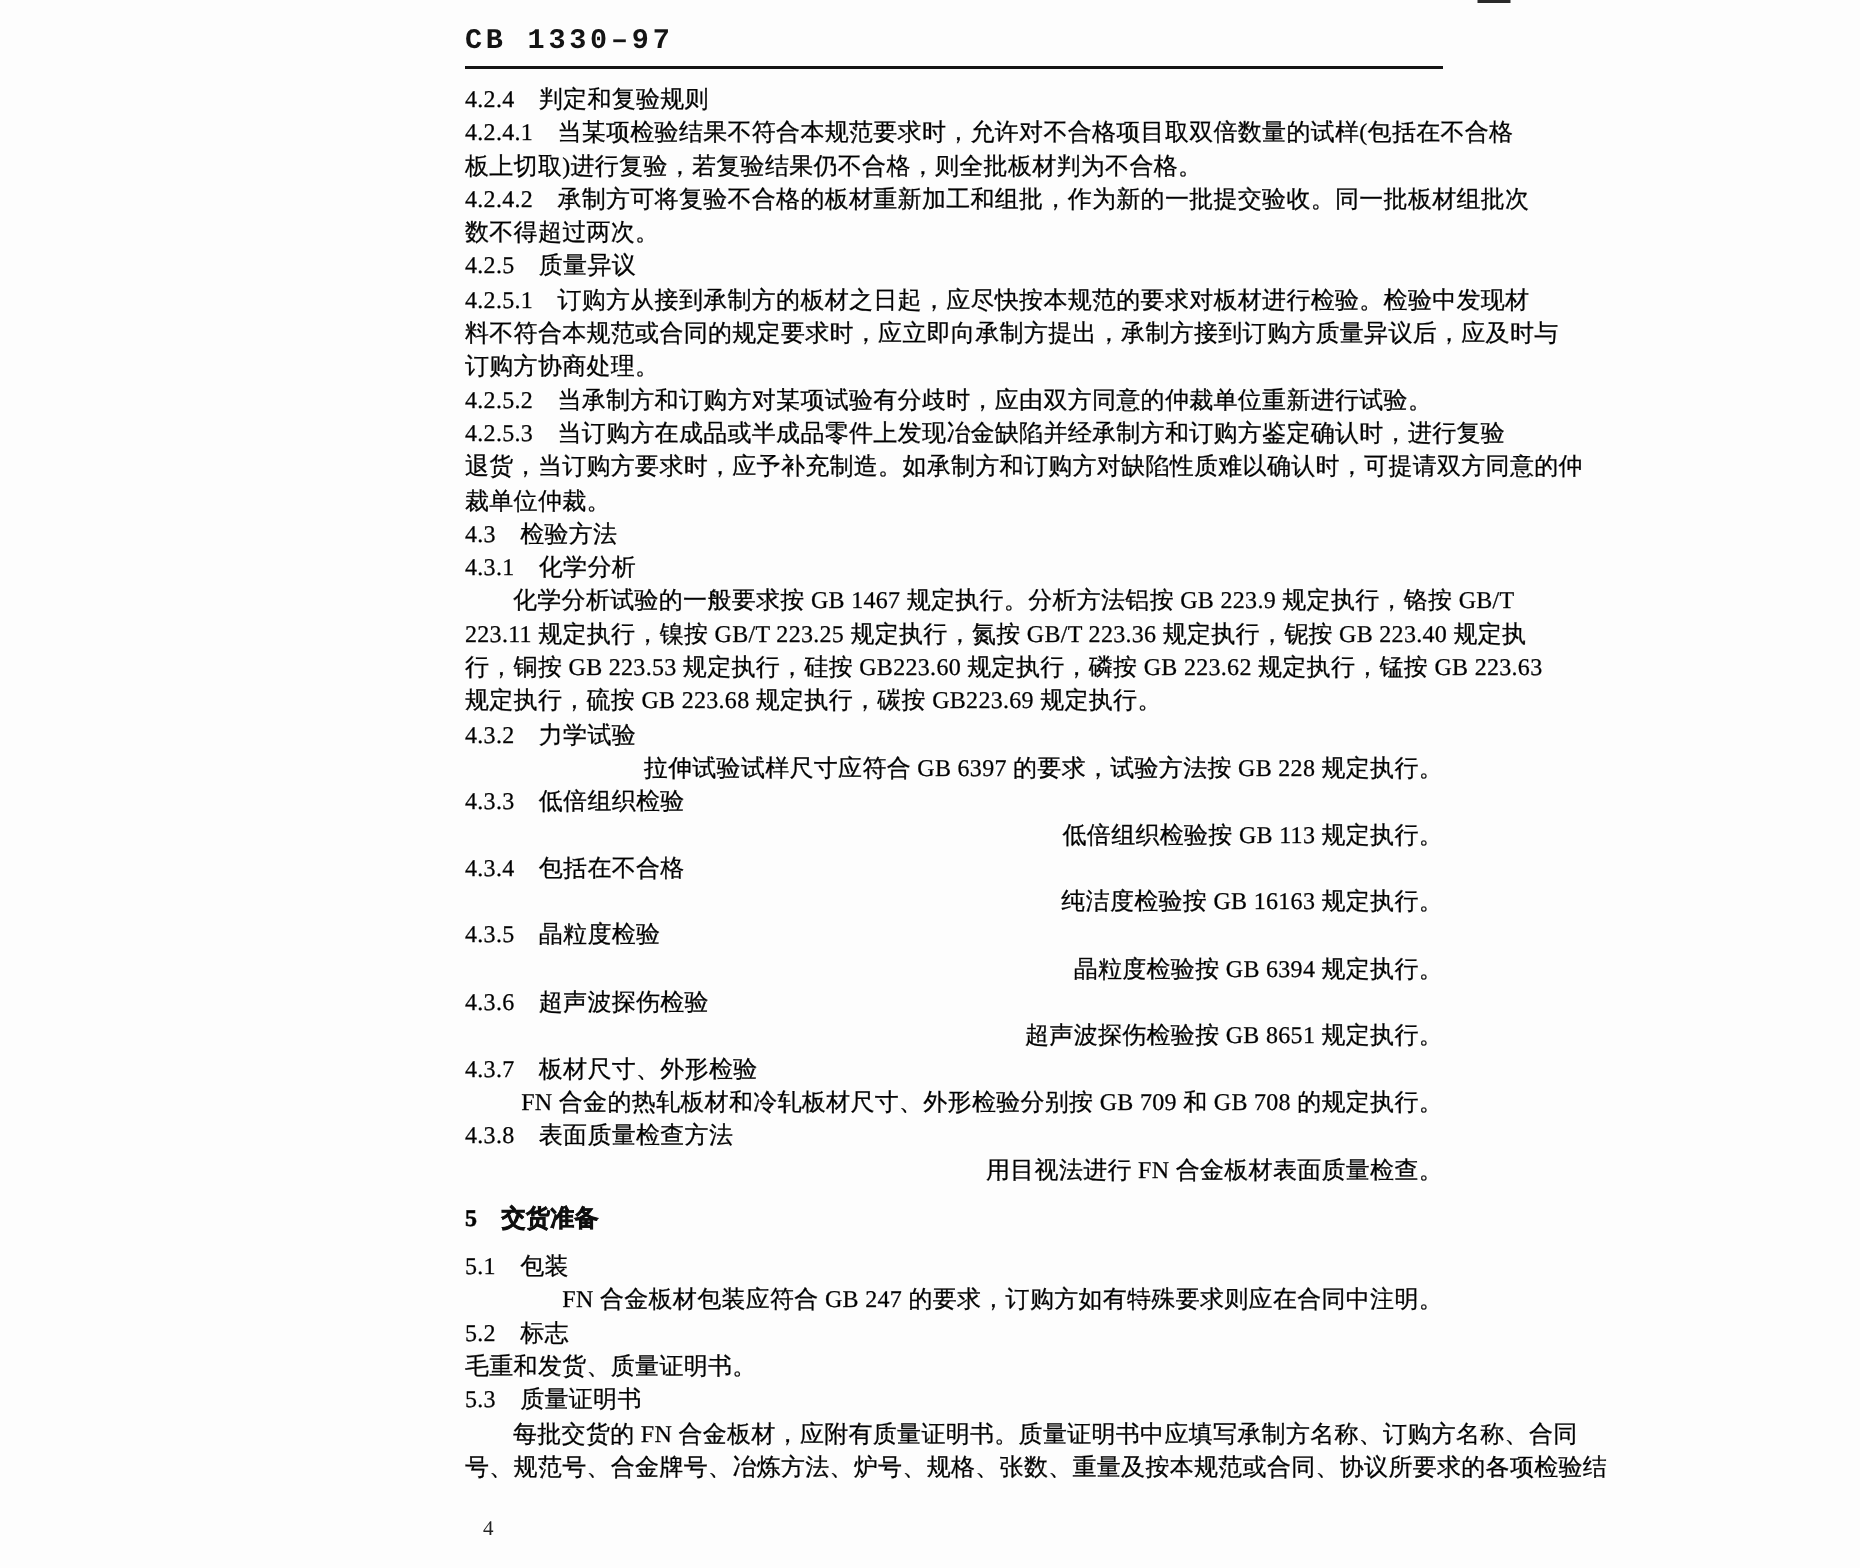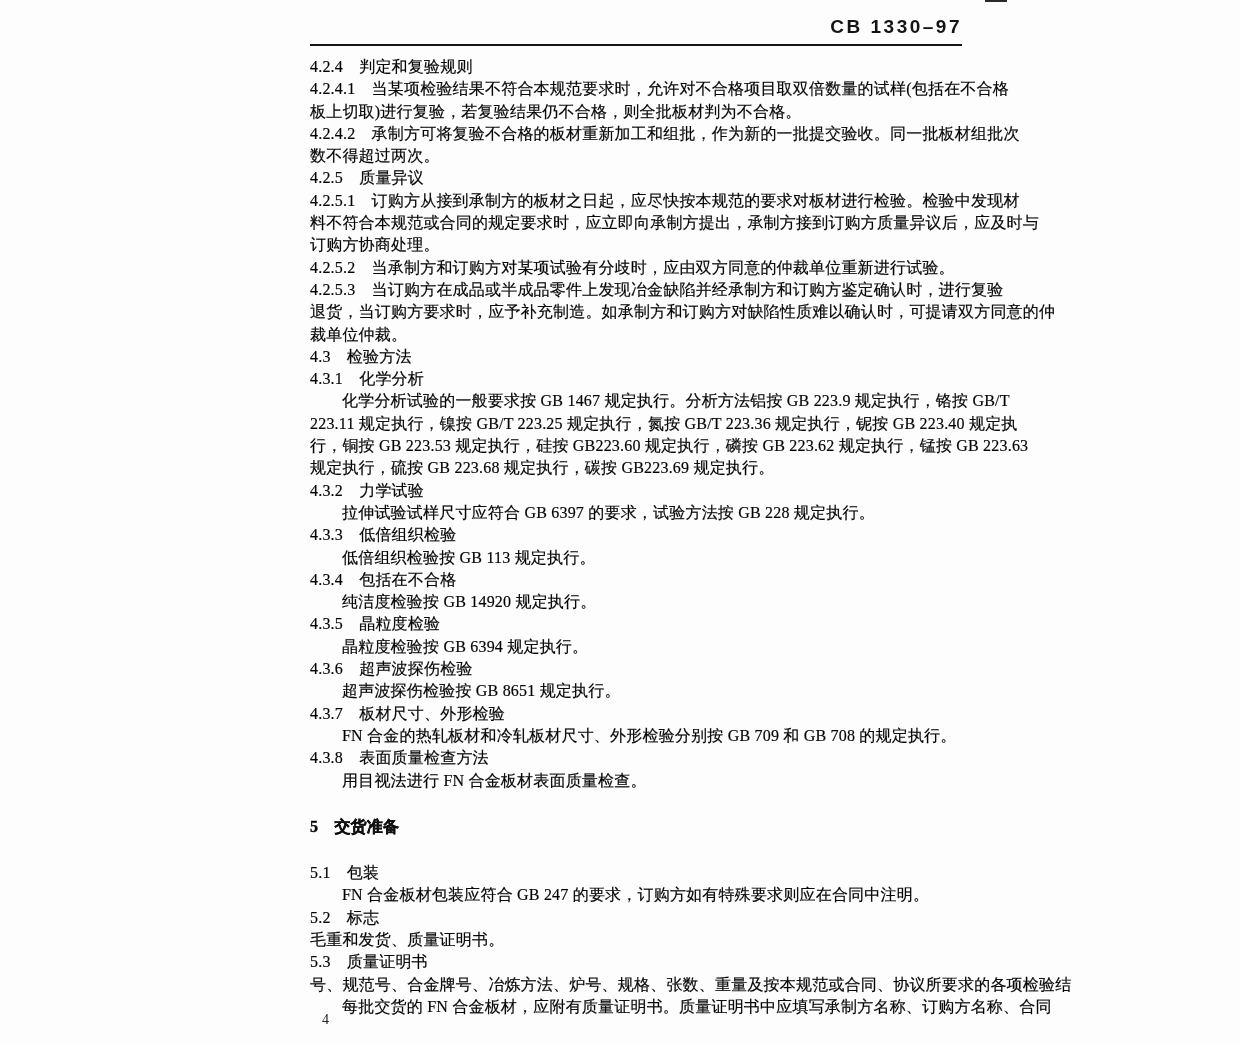--- a/index.html
+++ b/index.html
@@ -23,50 +23,51 @@
     height: 2px;
     background: #2a2a2a;
   }
   .page {
     position: absolute;
     left: 310px;
     top: 16px;
     width: 652px;
   }
   .doc-number {
-    text-align: right;
+    text-align: left;
     font-size: 19px;
     letter-spacing: 2.5px;
-    font-family: Liberation Sans, sans-serif;
+    font-family: Liberation Mono, monospace;
     font-weight: bold;
     color: #141414;
     height: 26px;
   }
   .header-rule {
     border: 0;
     border-top: 2.4px solid #151515;
     margin: 2px 0 10px 0;
   }
   .ln {
     font-size: 16px;
     line-height: 22.3px;
     letter-spacing: 0.2px;
     white-space: nowrap;
     color: #000000;
     -webkit-text-stroke: 0.2px #1b1b1b;
   }
   .ind {
     text-indent: 32px;
+    text-align: right;
   }
   .bold-head {
     font-weight: bold;
     -webkit-text-stroke: 0.4px #111;
   }
   .gap {
-    margin-top: 24px;
+    margin-top: 10px;
   }
   .page-number {
     position: absolute;
     left: 322px;
     top: 1012px;
     font-size: 14px;
     color: #222;
   }
 </style>
 </head>
@@ -95,32 +96,32 @@
   <div class="ln">4.3.1　化学分析</div>
   <div class="ln ind">化学分析试验的一般要求按 GB 1467 规定执行。分析方法铝按 GB 223.9 规定执行，铬按 GB/T</div>
   <div class="ln">223.11 规定执行，镍按 GB/T 223.25 规定执行，氮按 GB/T 223.36 规定执行，铌按 GB 223.40 规定执</div>
   <div class="ln">行，铜按 GB 223.53 规定执行，硅按 GB223.60 规定执行，磷按 GB 223.62 规定执行，锰按 GB 223.63</div>
   <div class="ln">规定执行，硫按 GB 223.68 规定执行，碳按 GB223.69 规定执行。</div>
   <div class="ln">4.3.2　力学试验</div>
   <div class="ln ind">拉伸试验试样尺寸应符合 GB 6397 的要求，试验方法按 GB 228 规定执行。</div>
   <div class="ln">4.3.3　低倍组织检验</div>
   <div class="ln ind">低倍组织检验按 GB 113 规定执行。</div>
   <div class="ln">4.3.4　包括在不合格</div>
-  <div class="ln ind">纯洁度检验按 GB 14920 规定执行。</div>
+  <div class="ln ind">纯洁度检验按 GB 16163 规定执行。</div>
   <div class="ln">4.3.5　晶粒度检验</div>
   <div class="ln ind">晶粒度检验按 GB 6394 规定执行。</div>
   <div class="ln">4.3.6　超声波探伤检验</div>
   <div class="ln ind">超声波探伤检验按 GB 8651 规定执行。</div>
   <div class="ln">4.3.7　板材尺寸、外形检验</div>
   <div class="ln ind">FN 合金的热轧板材和冷轧板材尺寸、外形检验分别按 GB 709 和 GB 708 的规定执行。</div>
   <div class="ln">4.3.8　表面质量检查方法</div>
   <div class="ln ind">用目视法进行 FN 合金板材表面质量检查。</div>
   <div class="ln bold-head gap">5　交货准备</div>
   <div class="ln gap">5.1　包装</div>
   <div class="ln ind">FN 合金板材包装应符合 GB 247 的要求，订购方如有特殊要求则应在合同中注明。</div>
   <div class="ln">5.2　标志</div>
   <div class="ln">毛重和发货、质量证明书。</div>
   <div class="ln">5.3　质量证明书</div>
+  <div class="ln ind">每批交货的 FN 合金板材，应附有质量证明书。质量证明书中应填写承制方名称、订购方名称、合同</div>
   <div class="ln">号、规范号、合金牌号、冶炼方法、炉号、规格、张数、重量及按本规范或合同、协议所要求的各项检验结</div>
-  <div class="ln ind">每批交货的 FN 合金板材，应附有质量证明书。质量证明书中应填写承制方名称、订购方名称、合同</div>
 </div>
 
 <div class="page-number">4</div>
 
 </body></html>

